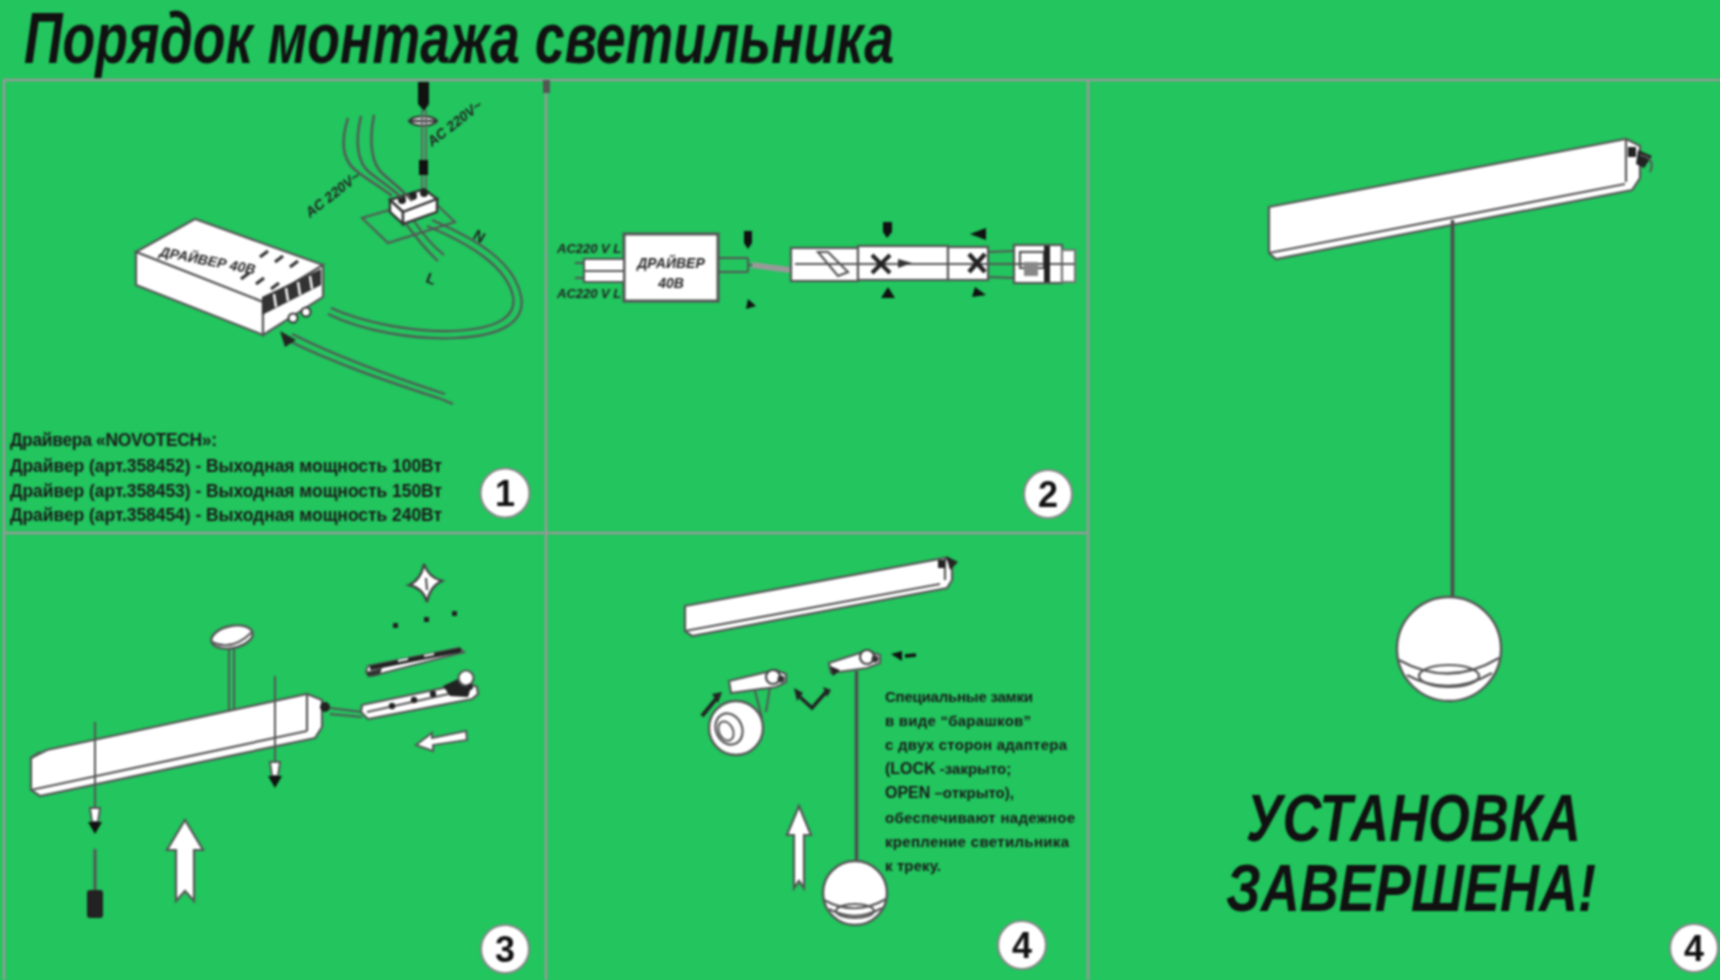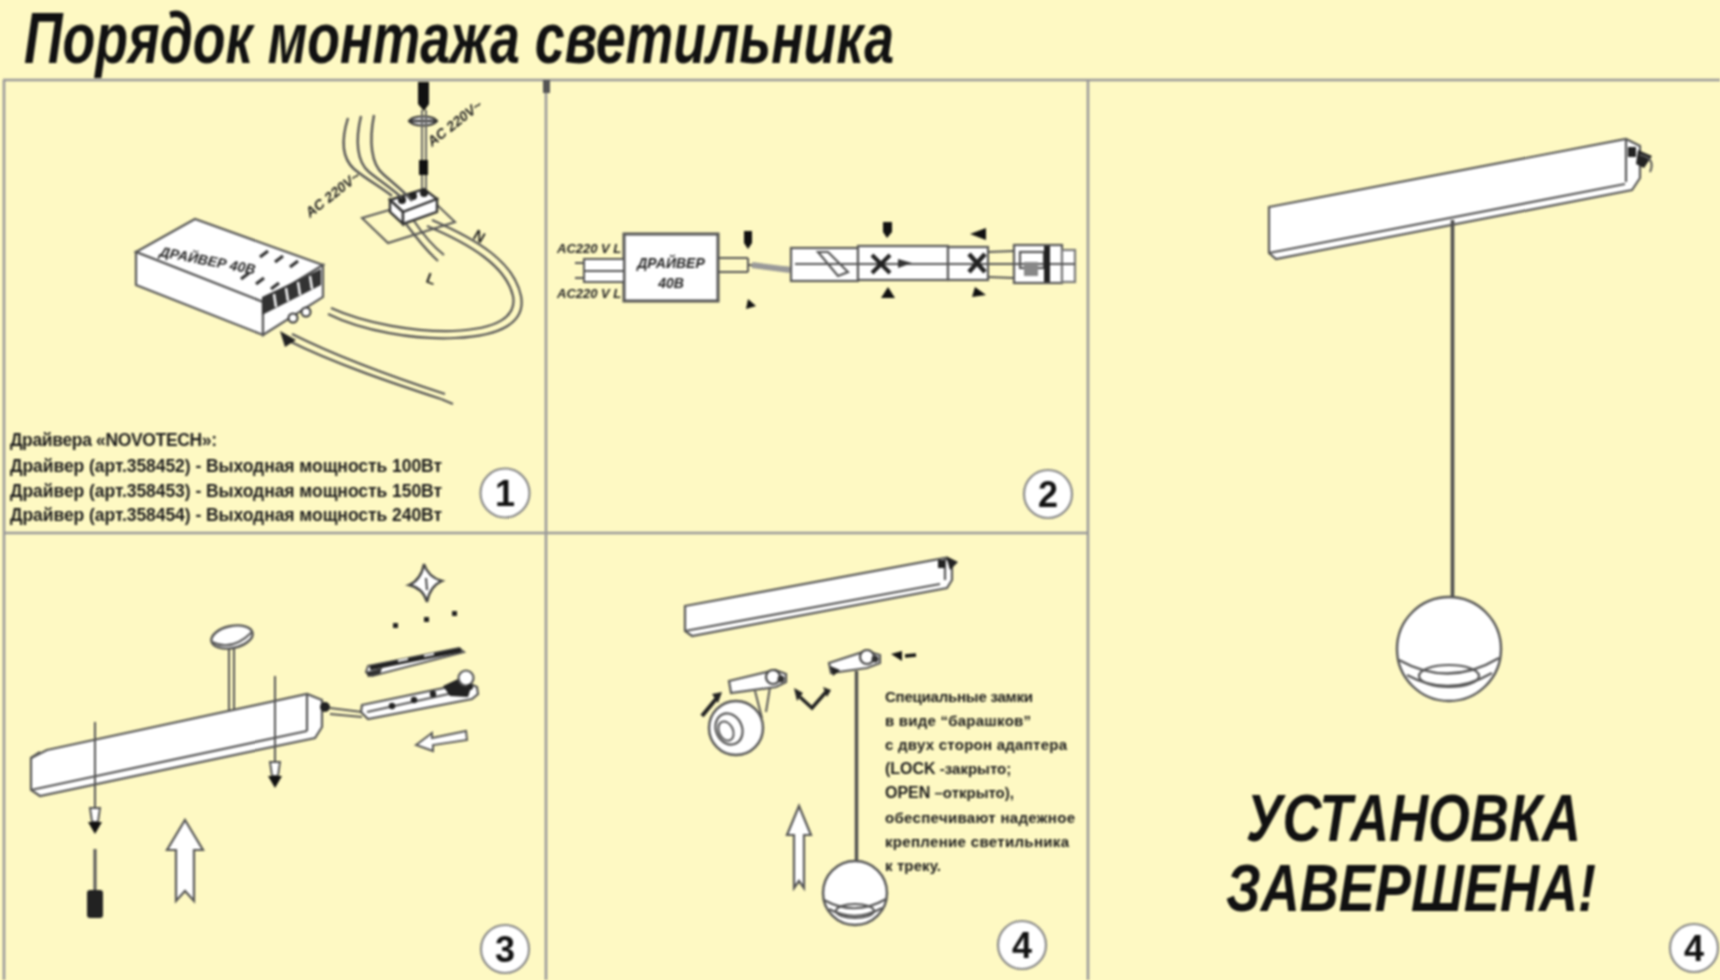--- a/index.html
+++ b/index.html
@@ -1,16 +1,16 @@
 <!DOCTYPE html>
 <html><head>
 <meta charset="utf-8">
 <style>
 html,body{margin:0;padding:0;background:#fff;}
-#page{position:relative;width:1720px;height:980px;background:#fef9c3;overflow:hidden;
+#page{position:relative;width:1720px;height:980px;background:#22c55e;overflow:hidden;
 font-family:"Liberation Sans", sans-serif;}
 svg{position:absolute;left:0;top:0;}
 .blur{filter:blur(0.8px);}
 </style>
 </head>
 <body>
 <div id="page">
 <svg class="blur" width="1720" height="980" viewBox="0 0 1720 980">
 
 <g stroke="#999" stroke-width="2.6" fill="none">

